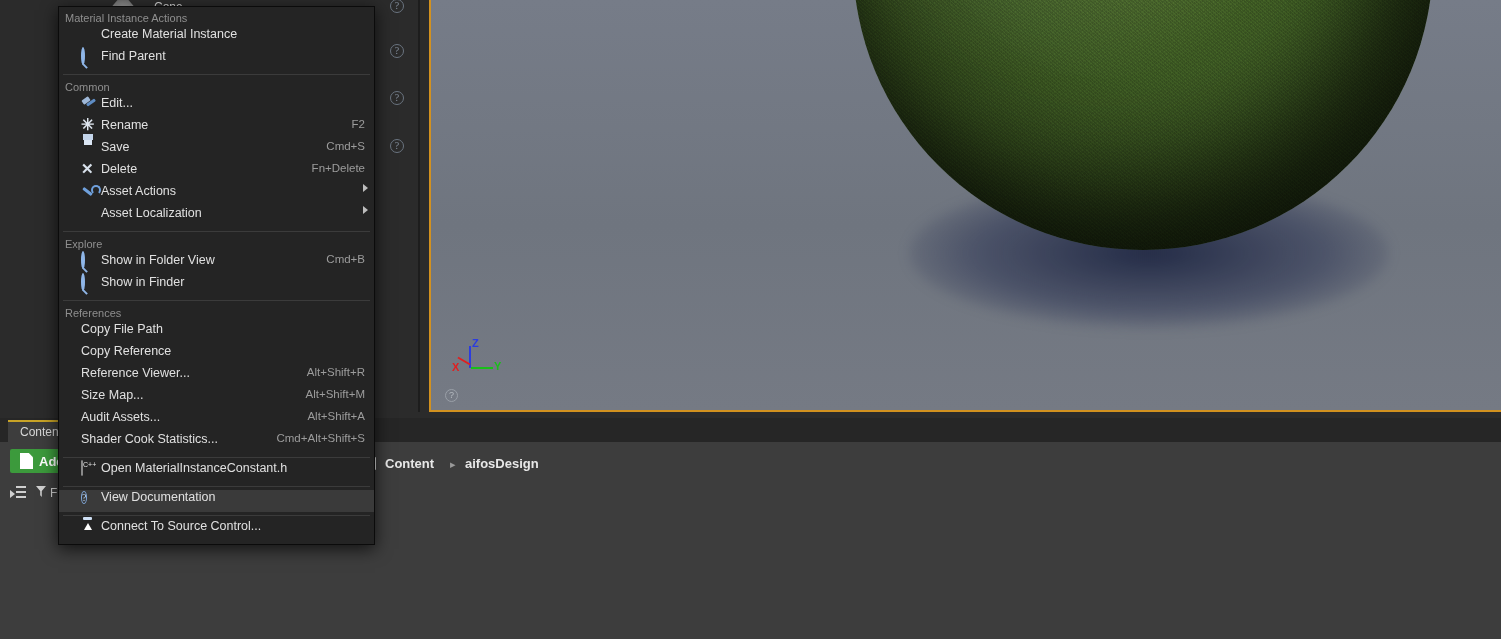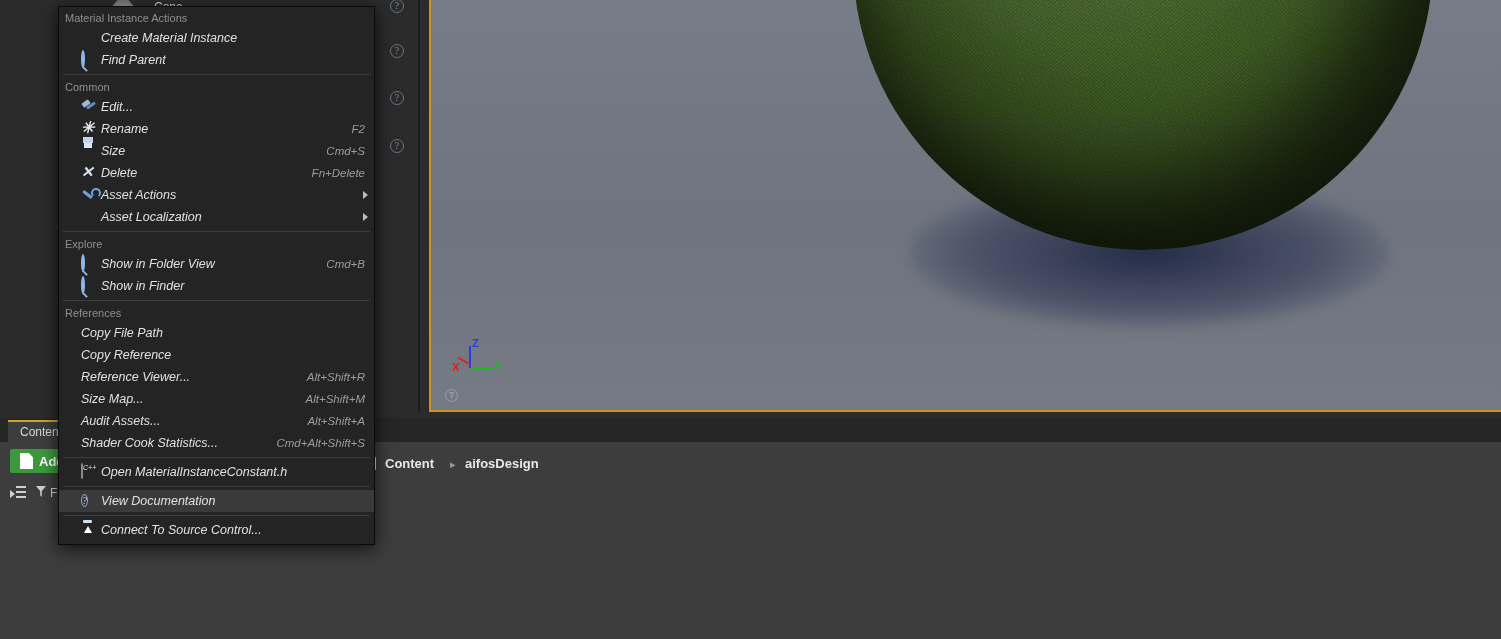--- a/index.html
+++ b/index.html
@@ -149,22 +149,22 @@
     border: 1px solid #0b0b0b;
     box-shadow: 0 4px 16px rgba(0,0,0,0.7);
     padding: 2px 0 3px 0;
     z-index: 50;
   }
   .ctx-section {
     color: #8f8f8f; font-size: 11px; padding: 3px 0 3px 6px;
   }
   .ctx-sep { height: 1px; background: #3b3b3b; margin: 3px 4px; }
   .ctx-item {
-    position: relative; height: 22px; display: flex; align-items: center;
-    padding-left: 22px; color: #e0e0e0; font-size: 12.5px; font-style: italic;
+    position: relative; height: 22px; display: flex; align-items: flex-start;
+    padding-left: 22px; color: #e0e0e0; font-size: 12.5px;
   }
   .ctx-item.hover { background: #3a3a3a; }
   .ctx-icon { position: absolute; left: 22px; width: 16px; height: 16px; }
   .ctx-label { margin-left: 0; }
   .ctx-label.indent { margin-left: 20px; }
   .ctx-short {
     position: absolute; right: 9px; color: #9c9c9c; font-size: 11.5px;
   }
   .ctx-arrow {
     position: absolute; right: 6px; width: 0; height: 0;
@@ -340,21 +340,21 @@
         <span class="ctx-icon"><span class="ic-hammer"></span></span>
         <span class="ctx-label indent">Edit...</span>
       </div>
       <div class="ctx-item">
         <span class="ctx-icon"><span class="ic-star">✳</span></span>
         <span class="ctx-label indent">Rename</span>
         <span class="ctx-short">F2</span>
       </div>
       <div class="ctx-item">
         <span class="ctx-icon"><span class="ic-save"></span></span>
-        <span class="ctx-label indent">Size</span>
+        <span class="ctx-label indent">Save</span>
         <span class="ctx-short">Cmd+S</span>
       </div>
       <div class="ctx-item">
         <span class="ctx-icon"><span class="ic-x">✕</span></span>
         <span class="ctx-label indent">Delete</span>
         <span class="ctx-short">Fn+Delete</span>
       </div>
       <div class="ctx-item">
         <span class="ctx-icon"><span class="ic-wrench"></span></span>
         <span class="ctx-label indent">Asset Actions</span>

